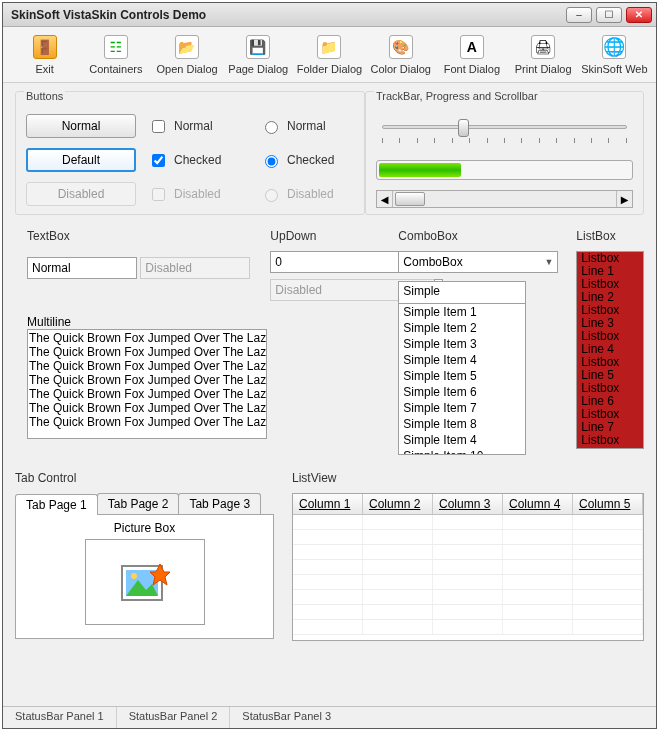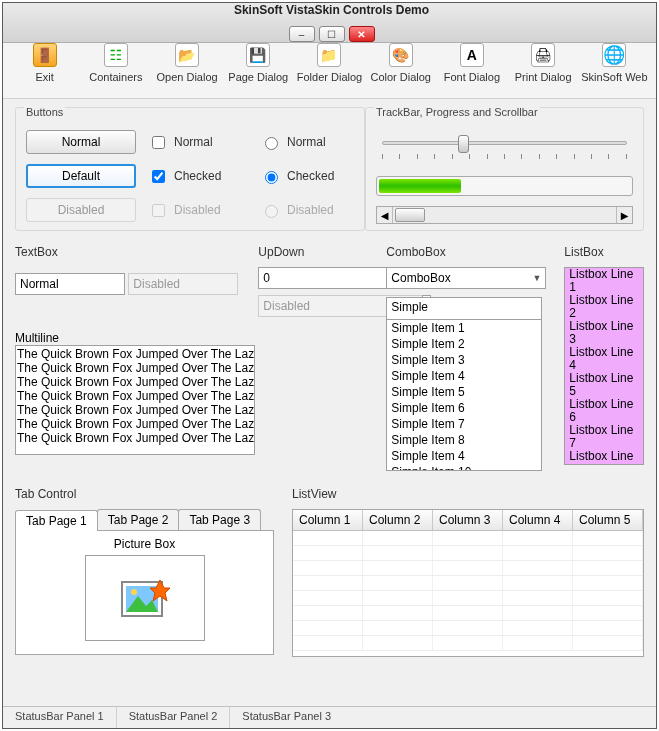--- a/index.html
+++ b/index.html
@@ -16,49 +16,48 @@
     width: 655px;
     height: 727px;
     margin: 2px;
     border: 1px solid #5a5a5a;
     background: #f0f0f0;
     display: flex;
     flex-direction: column;
   }
   
   .titlebar {
-    height: 40px;
+    height: 24px;
     background: linear-gradient(180deg,#eaeaea,#d3d3d3);
     border-bottom: 1px solid #b0b0b0;
     display: flex;
     align-items: center;
     padding: 0 4px 0 8px;
-    flex-direction: column;
   }
   .titlebar .title { flex: 1; font-weight: bold; color: #222; }
   .tb-btns { display: flex; gap: 4px; }
   .tb-btn {
     width: 26px; height: 16px;
     border: 1px solid #888;
     background: linear-gradient(180deg,#fff,#e0e0e0);
     border-radius: 3px;
     display: flex; align-items: center; justify-content: center;
     font-size: 10px; color: #333;
   }
   .tb-btn.close { background: linear-gradient(180deg,#f88,#d22); color:#fff; border-color:#a11; }
   .tb-btn.close span{font-weight:bold;}
   
   .toolbar {
     height: 56px;
     background: #f4f4f4;
     border-bottom: 1px solid #d0d0d0;
     display: flex;
-    align-items: flex-end;
+    align-items: center;
     gap: 0;
-    padding: 13px 6px;
+    padding: 4px 6px;
   }
   .tool {
     display: flex;
     flex-direction: column;
     align-items: center;
     width: 72px;
     padding: 2px 0;
     cursor: default;
   }
   .tool .ticon {
@@ -146,21 +145,21 @@
   .hscroll {
     margin-top:10px; height:18px; width:100%;
     border:1px solid #aaa; background:#ececec;
     display:flex; align-items:center;
   }
   .hscroll .arrow { width:16px; height:100%; display:flex; align-items:center; justify-content:center; border-right:1px solid #bbb; font-size:10px;}
   .hscroll .arrow.r{ border-left:1px solid #bbb; border-right:none;}
   .hscroll .thumb { width:30px; height:14px; margin-left:2px; background:linear-gradient(180deg,#fff,#d0d0d0); border:1px solid #999; border-radius:2px;}
 
   
-  .mid { margin-top: 14px; display:flex; gap:18px; }
+  .mid { margin-top: 14px; display:flex; gap:18px;margin-left:12px; }
   .col-label { font-size:12px; color:#333; margin-bottom:8px; display:block;}
   .textbox {
     width: 110px; height:22px; border:1px solid #9f9f9f; background:#fff; padding:2px 4px; font-size:12px;
   }
   .textbox.disabled{ background:#f2f2f2; color:#999; border-color:#ccc;}
   .updown { display:flex; width:110px;}
   .updown input{ flex:1; height:22px; border:1px solid #9f9f9f; border-right:none; padding:2px 4px; font-size:12px;}
   .ud-btns{ width:16px; display:flex; flex-direction:column;}
   .ud-btns div{ flex:1; border:1px solid #9f9f9f; background:linear-gradient(180deg,#fff,#e3e3e3); font-size:7px; display:flex; align-items:center; justify-content:center;}
   .ud-btns .dn{ border-top:none;}
@@ -171,30 +170,30 @@
     overflow:auto; font-size:12px; white-space:nowrap; padding:1px;
   }
   .multiline-wrapper{ width:240px;}
 
   .combo-col{ width:160px;}
   .combo {
     width:160px; height:22px; border:1px solid #9f9f9f; background:#fff;
     display:flex; align-items:center; padding:0 4px; justify-content:space-between; font-size:12px;
   }
   .combo .dd{ font-size:9px; color:#555;}
-  .simple-combo{ margin-top:8px; width:156px;}
+  .simple-combo{ margin-top:8px; width:128px;}
   .simple-combo .ctext{ height:22px; border:1px solid #9f9f9f; border-bottom:none; padding:2px 4px; font-size:12px; background:#fff;}
   .listish{
     height:152px; border:1px solid #9f9f9f; background:#fff; overflow-y:scroll; font-size:12px;
   }
   .listish div{ padding:1px 4px;}
 
   .listbox-col{ flex:1;}
   .listbox{
-    height:198px; border:1px solid #9f9f9f; background:#f0abfc; overflow-y:scroll; font-size:12px;
+    height:198px; border:1px solid #9f9f9f; background:#b91c1c; overflow-y:scroll; font-size:12px;
   }
   .listbox div{ padding:0 4px; line-height:13px;}
 
   
   .bot{ margin-top:16px; display:flex; gap:18px;}
   .tabcontrol{ width:290px;}
   .tabs{ display:flex;}
   .tab{
     padding:3px 10px; border:1px solid #a6a6a6; border-bottom:none;
     background:#f1f1f1; font-size:12px; margin-right:-1px;
@@ -212,21 +211,21 @@
   }
   .picimg{ position:relative;}
   .picimg svg{ display:block;}
 
   .listview-col{ flex:1;}
   .listview{
     height:148px; border:1px solid #a6a6a6; background:#fff; overflow:auto;
   }
   .lv-head{ display:flex; background:linear-gradient(180deg,#fdfdfd,#e8e8e8); border-bottom:1px solid #c0c0c0;}
   .lv-head div{
-    flex:0 0 70px; padding:3px 6px; border-right:1px solid #c8c8c8; font-size:12px;
+    flex:0 0 70px; padding:3px 6px; border-right:1px solid #c8c8c8; font-size:12px;text-decoration:underline;
   }
   .lv-row{ display:flex; height:15px; border-bottom:1px solid #ededed;}
   .lv-row div{ flex:0 0 70px; border-right:1px solid #f0f0f0;}
 
   
   .statusbar{
     height:22px; border-top:1px solid #c0c0c0; background:#f0f0f0;
     display:flex; font-size:11px; color:#444;
   }
   .statusbar div{ padding:3px 12px; border-right:1px solid #d0d0d0;}

